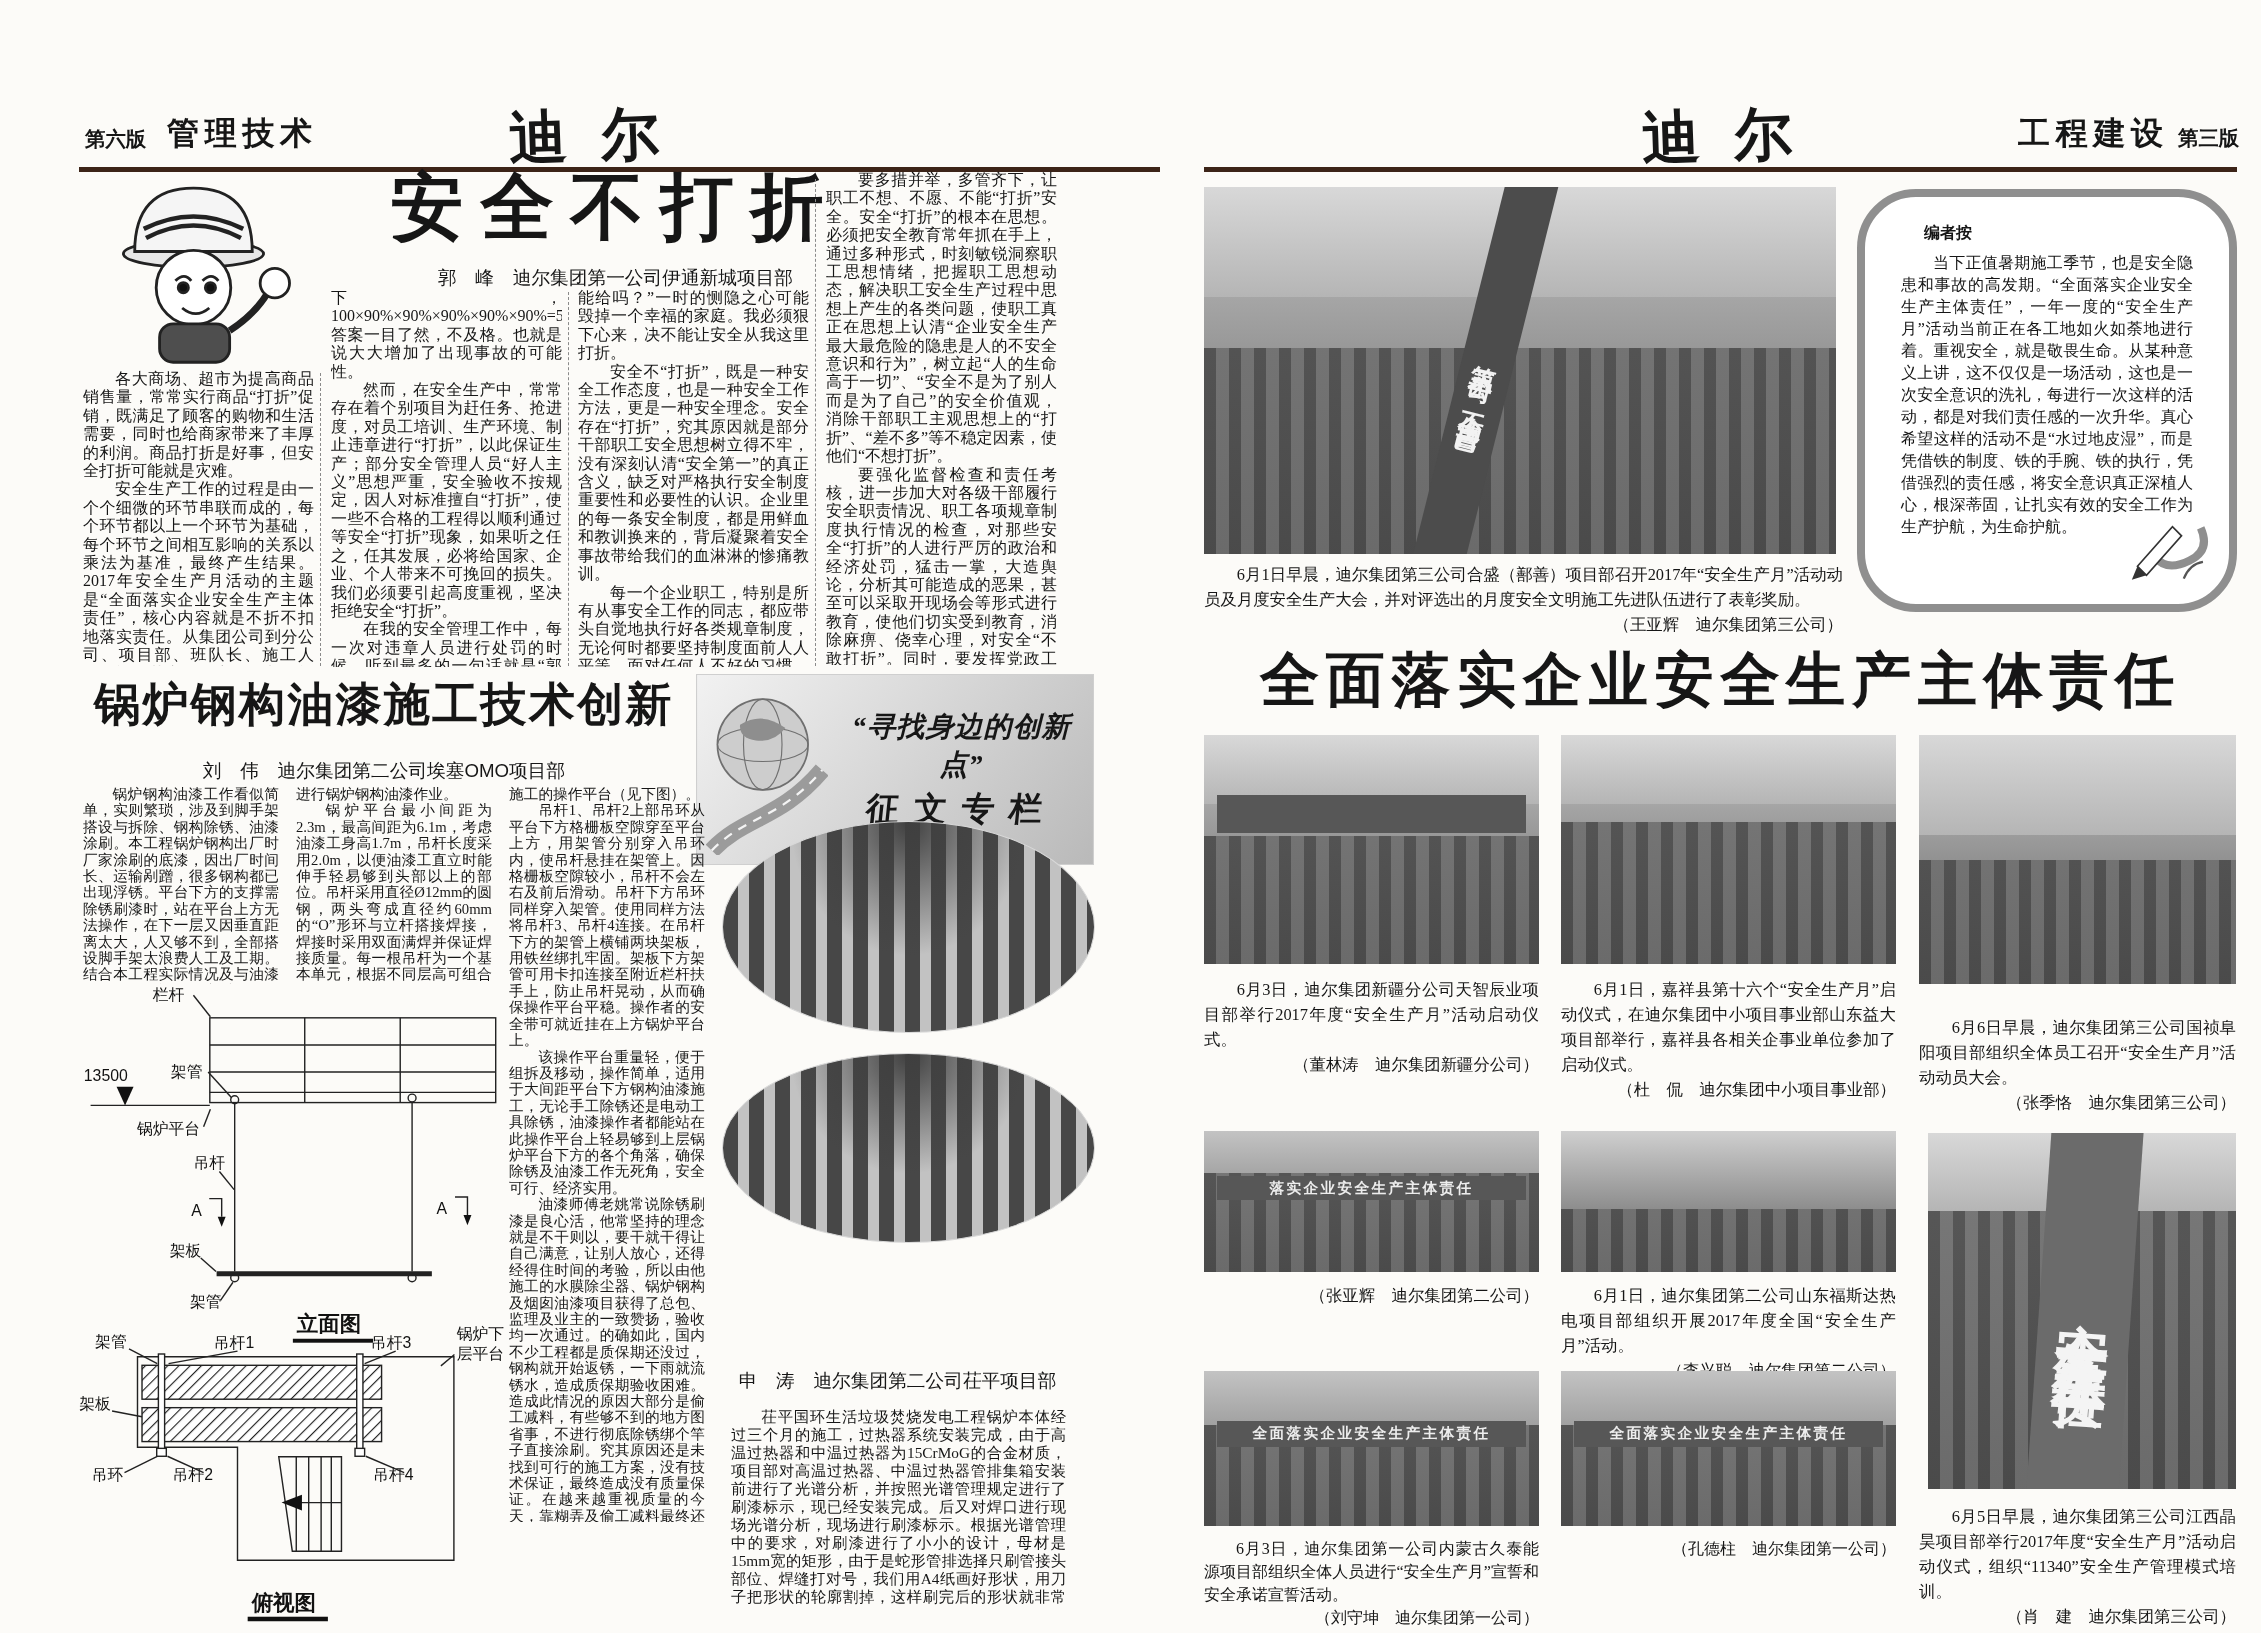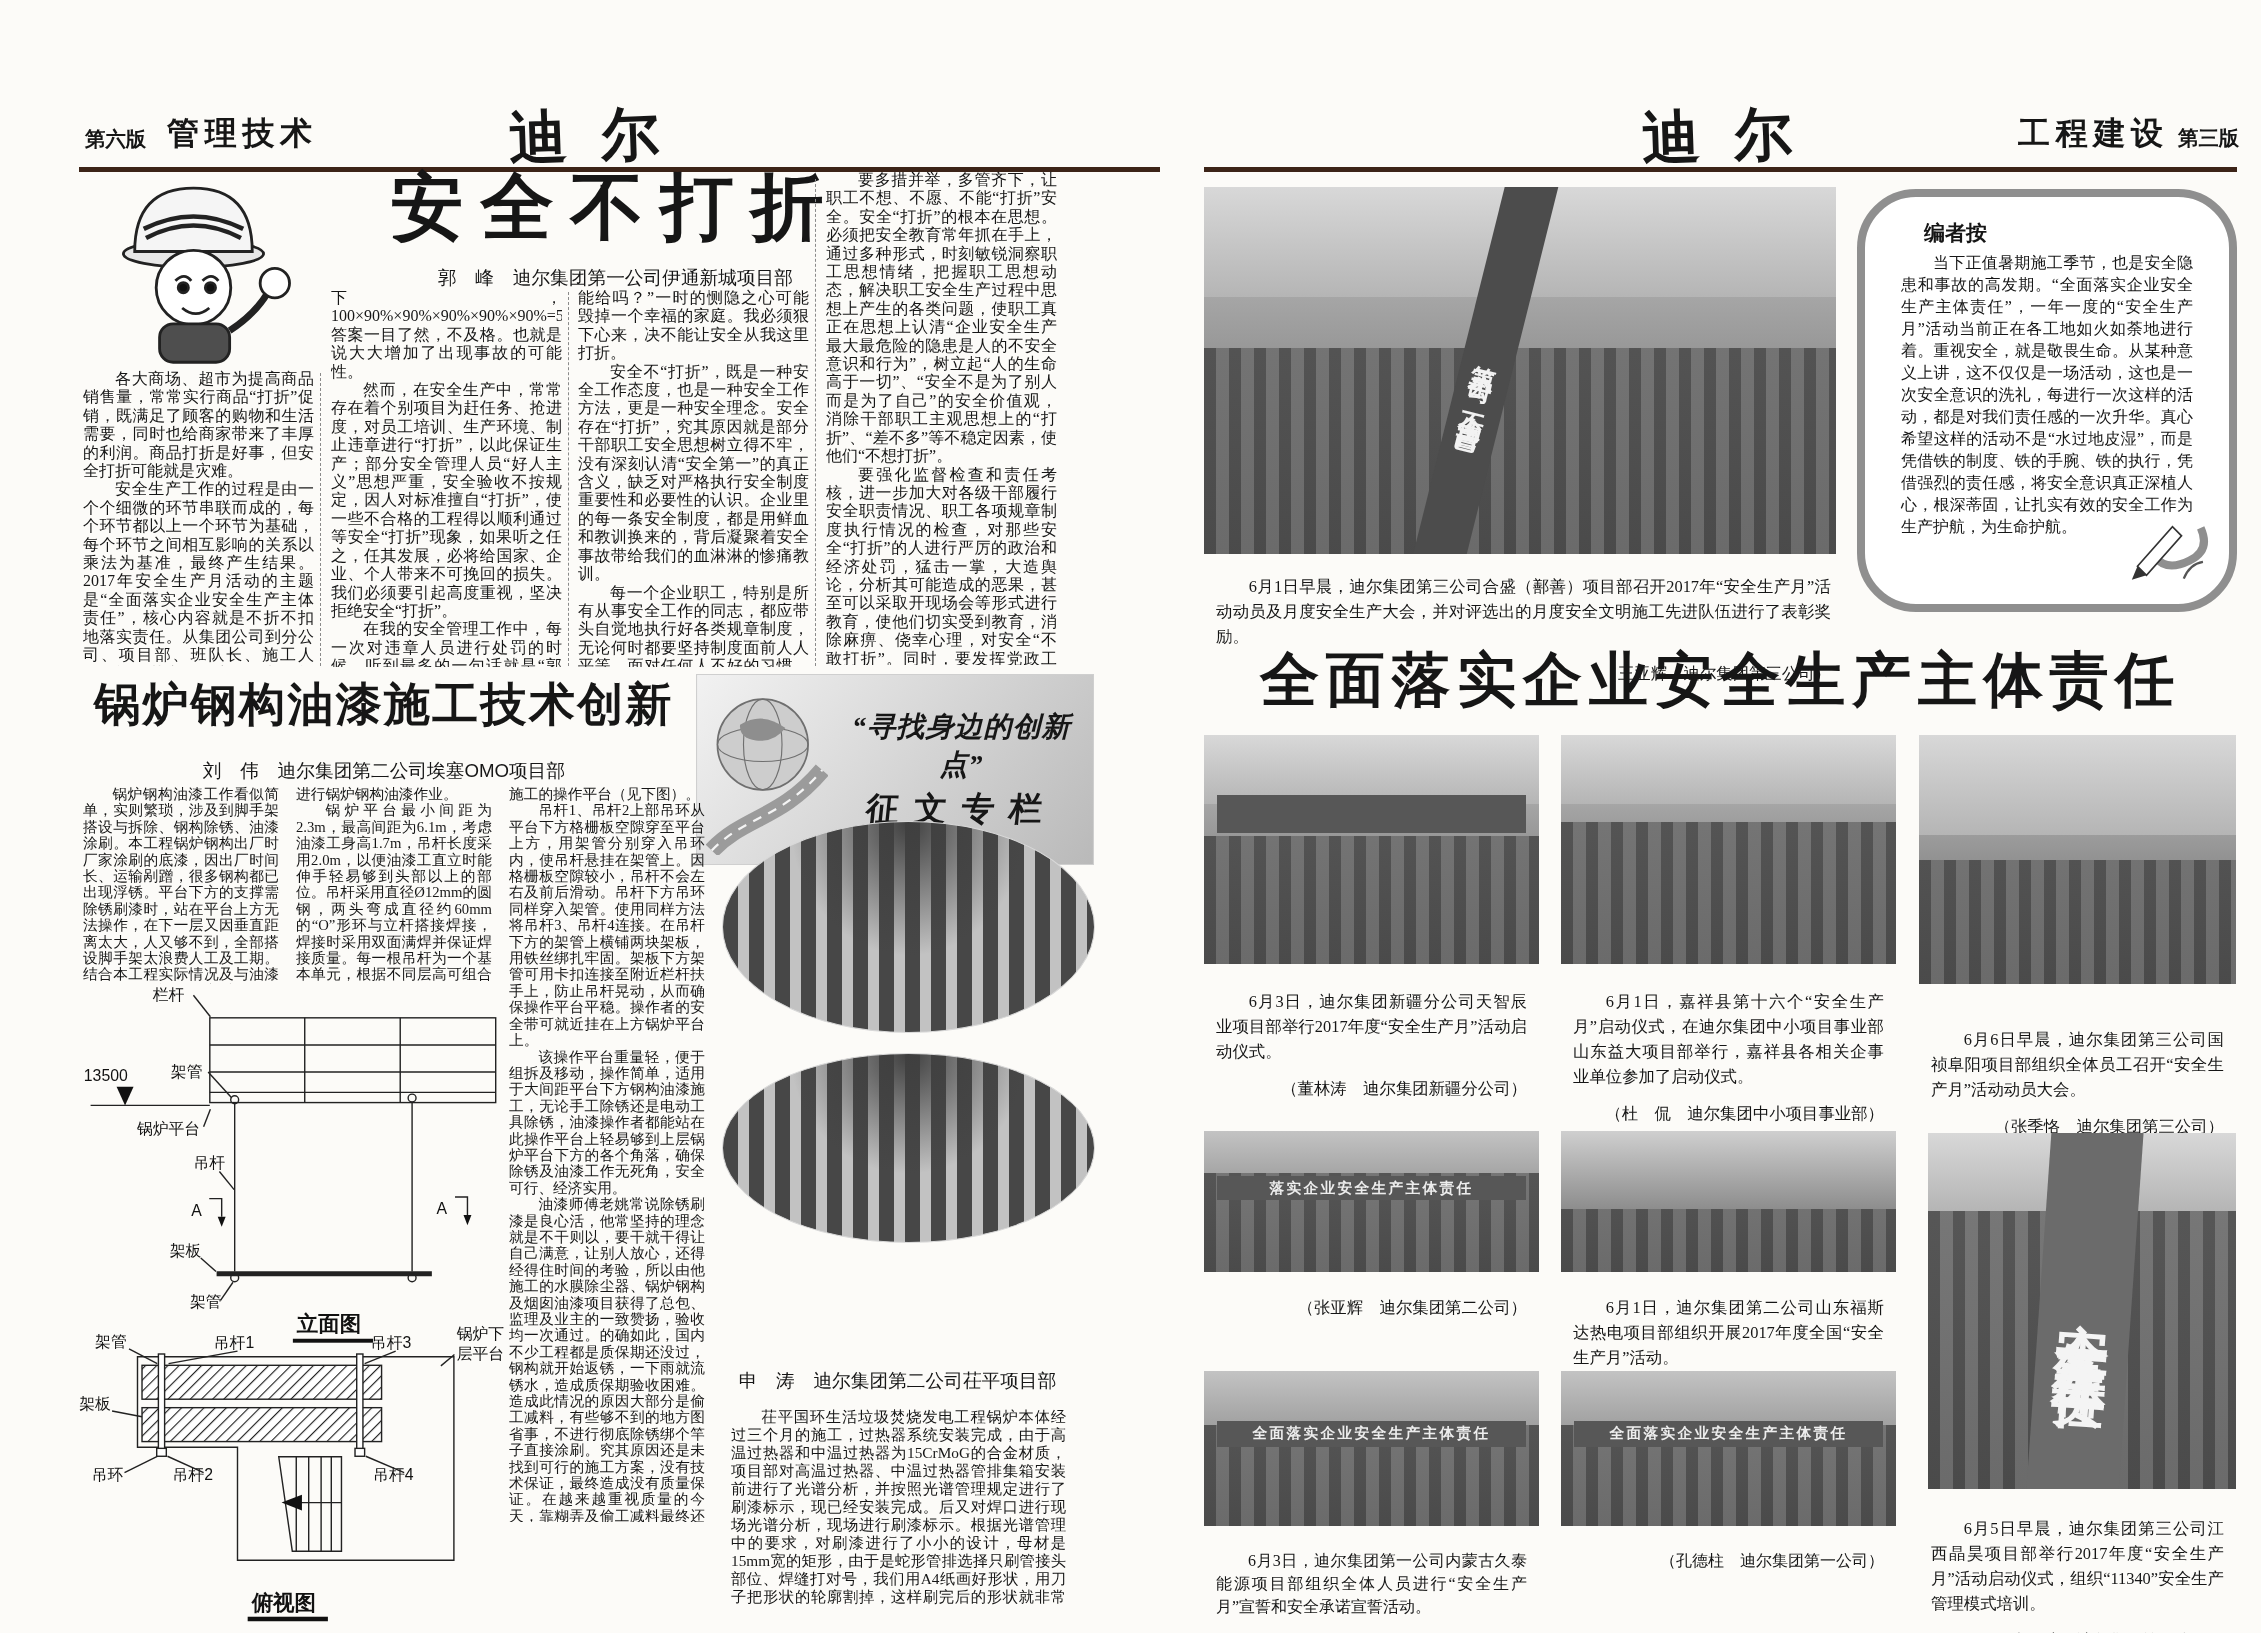--- a/index.html
+++ b/index.html
@@ -18,21 +18,21 @@
   .bl{font-size:18.7px;font-weight:400;text-align:center;}
   .bigline{font-size:59px;font-weight:900;letter-spacing:6.8px;text-align:center;line-height:1.15;}
   .jtext{text-align:justify;overflow:hidden;}
   .jtext p{margin:0;text-indent:2em;}
   .cont p:first-child{text-indent:0;}
   .a1{font-size:16px;line-height:18.4px;}
   .a2{font-size:14.7px;line-height:16.4px;}
   .a3{font-size:15.3px;line-height:18px;}
   .vdash{border-left:1.7px dashed #8a8a8a;width:0;}
   .cap{font-size:16.4px;line-height:25px;text-align:justify;}
-  .cap p{margin:12px;text-indent:2em;}
+  .cap p{margin:0;text-indent:2em;}
   .cap p.credit{text-align:right;text-indent:0;}
   .ph{background:linear-gradient(180deg,#c3c3c3 0%,#979797 45%,#5d5d5d 100%);overflow:hidden;}
   .ph .crowd{position:absolute;left:0;right:0;bottom:0;height:56%;
              background:repeating-linear-gradient(90deg,#474747 0 12.4px,#6d6d6d 12.4px 25px);opacity:.85;}
   .ph .sky{position:absolute;left:0;right:0;top:0;height:30%;
            background:linear-gradient(#d8d8d8,#b5b5b5);}
   .ph .band{position:absolute;left:4%;right:4%;top:32%;height:17%;background:#575757;color:#ededed;
             display:flex;align-items:center;justify-content:center;white-space:nowrap;overflow:hidden;
             font:700 14.7px "Liberation Sans",sans-serif;letter-spacing:2.3px;}
   .ph .band-v{position:absolute;left:36%;top:-2%;bottom:-2%;width:30%;background:#6b6b6b;color:#f4f4f4;
@@ -46,21 +46,21 @@
         background:
           radial-gradient(ellipse at 50% 0%,#3f3f3f 0%,rgba(0,0,0,0) 45%),
           repeating-linear-gradient(90deg,#474747 0 14.7px,#c2c2c2 14.7px 26px);
         border:1.1px solid #d8d8d8;}
   .essay{background:linear-gradient(130deg,#f2f2f2 0%,#d9d9d9 45%,#b9b9b9 100%);
          box-shadow:inset 0 0 0 1.1px #cfcfcf;overflow:hidden;}
   .essay .quote{font-size:28px;font-weight:700;font-style:italic;letter-spacing:1.1px;}
   .essay .label{font-size:33px;font-weight:900;letter-spacing:14.7px;transform:skewX(-6deg);}
   .edbox{border:8.5px solid #8f8f8f;border-radius:59px;background:#ffffff;box-sizing:border-box;
          padding:25.4px 28px;font-size:16px;line-height:22px;text-align:justify;}
-  .edbox .ti{font-size:21px;font-weight:700;margin:0 0 4.5px 31px;
+  .edbox .ti{font-size:16px;font-weight:700;margin:0 0 4.5px 31px;
              font-family:"Liberation Sans",sans-serif;}
   .edbox p{margin:8px;text-indent:2em;}
   svg text{font-family:"Liberation Sans","DejaVu Sans",sans-serif;fill:#111;}
   svg .lbl{font-size:28px;}
   svg .ft{font-size:38px;font-weight:700;}
   svg line,svg polyline,svg path.s,svg rect.s,svg polygon.s,svg circle.s{stroke:#222;fill:none;}
 </style>
 </head>
 <body>
 

